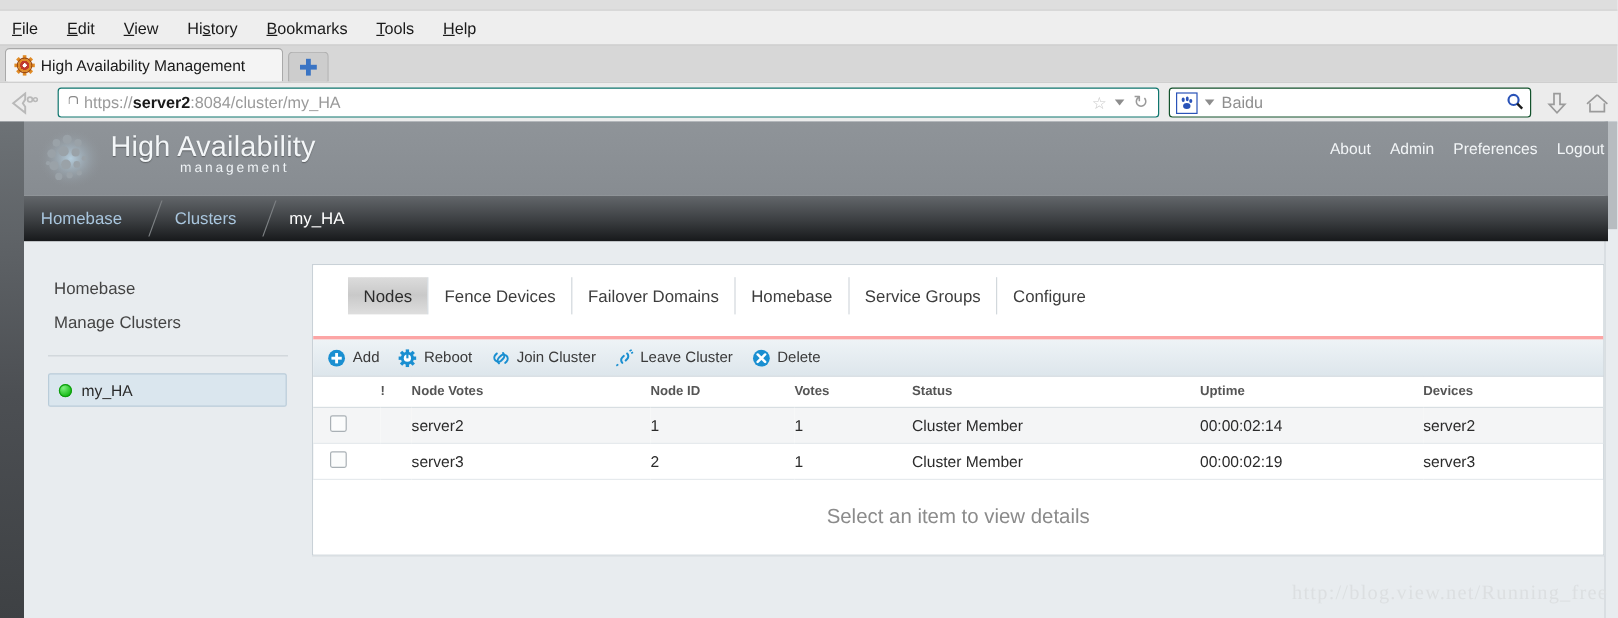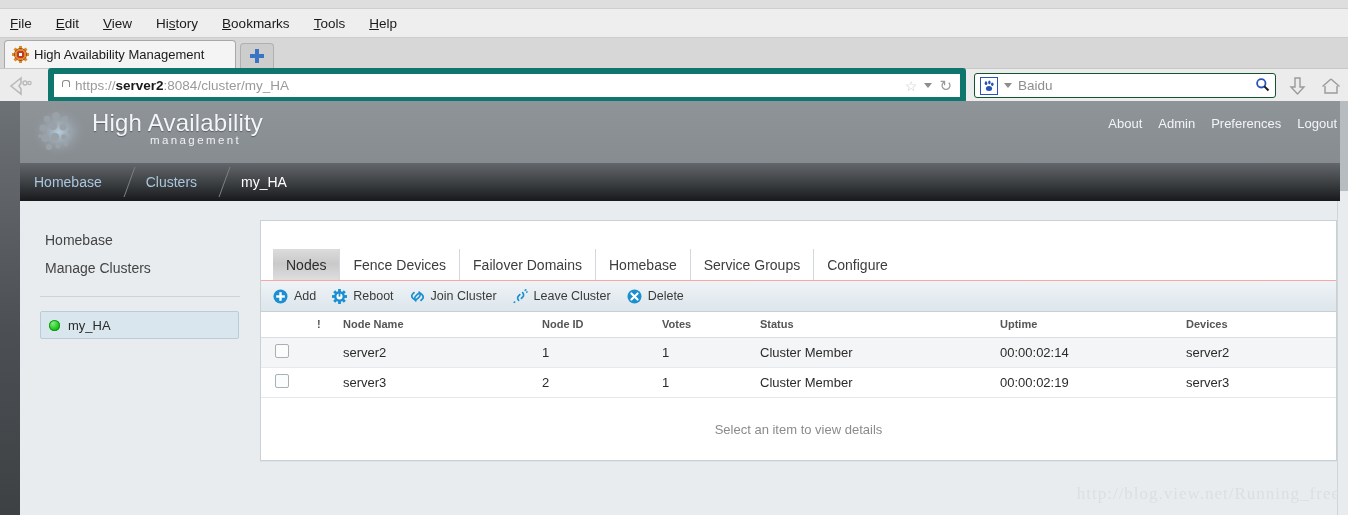--- a/index.html
+++ b/index.html
@@ -36,21 +36,21 @@
   .gearfav .tooth.d{transform:rotate(135deg);}
   .plusglyph{position:relative;width:14px;height:14px;}
   .plusglyph:before,.plusglyph:after{content:"";position:absolute;background:#3a74c4;}
   .plusglyph:before{left:5px;top:0;width:4px;height:14px;}
   .plusglyph:after{top:5px;left:0;height:4px;width:14px;}
 
   .navbar{height:33px;display:flex;align-items:center;gap:8px;padding:0 4px;
           background:#ececec;border-top:1px solid #c8c8c8;}
   .backbtn{width:36px;height:26px;display:flex;align-items:center;justify-content:center;}
   .backbtn svg{display:block;}
-  .urlbar{flex:1 1 auto;height:23px;background:#fff;border:6px solid #0f766e;border-radius:3px;
+  .urlbar{flex:1 1 auto;height:23px;background:#fff;border:1px solid #0f766e;border-radius:3px;
           display:flex;align-items:center;padding:0 6px;gap:6px;min-width:0;}
   .lock{width:9px;height:12px;position:relative;flex:0 0 auto;}
   .lock .body{position:absolute;bottom:0;left:0;width:9px;height:7px;background:#8a8a8a;border-radius:1px;}
   .lock .shackle{position:absolute;top:0;left:1.5px;width:6px;height:6px;border:1.6px solid #8a8a8a;
                  border-bottom:none;border-radius:3px 3px 0 0;}
   .urltext{font-size:13.5px;color:#9a9a9a;white-space:nowrap;overflow:hidden;}
   .urltext b{color:#1a1a1a;font-weight:bold;}
   .urlright{margin-left:auto;display:flex;align-items:center;gap:7px;padding-right:2px;}
   .star{color:#c9c9c9;font-size:14px;line-height:1;}
   .caret{width:0;height:0;border-left:4px solid transparent;border-right:4px solid transparent;
@@ -98,22 +98,22 @@
   .sdiv{margin:14px 20px 0 20px;border-top:1px solid #cdd3d8;}
   .clusteritem{margin:14px 21px 0 20px;height:26px;display:flex;align-items:center;gap:8px;
                padding:0 8px;background:#dae6ee;border:1px solid #b9ccd9;border-radius:2px;}
   .dot{width:11px;height:11px;border-radius:50%;
        background:radial-gradient(circle at 35% 30%,#7ef07e,#14ba14 70%);
        box-shadow:inset 0 0 0 1px #0f9c0f;flex:0 0 auto;}
   .clusteritem .lbl{font-size:13px;color:#2b2b2b;}
 
   .panel{position:absolute;left:240px;right:3px;top:19px;background:#fff;
          border:1px solid #c9d1d7;box-shadow:0 1px 0 rgba(0,0,0,.04);}
-  .tabs{height:49px;display:flex;align-items:flex-end;padding:10px 12px 0 12px;
-        background:#fff;border-bottom:1px solid #fca5a5;}
+  .tabs{height:49px;display:flex;align-items:flex-start;padding:10px 12px 0 29px;
+        background:#fff;border-bottom:3px solid #fca5a5;}
   .tabitem{display:flex;align-items:center;padding:0 13px;font-size:14px;color:#3d3d3d;
            border-right:1px solid #d2d8dc;height:31px;}
   .tabitem.active{background:linear-gradient(to bottom,#dcdcdc 0%,#c9c9c9 48%,#dedede 100%);
                   color:#2c2c2c;border-right:1px solid #d2d8dc;}
   .tabitem:last-child{border-right:none;}
 
   .toolbar{height:30px;display:flex;align-items:center;gap:16px;padding:0 12px;
            background:linear-gradient(to bottom,#eef3f6 0%,#dde6ec 100%);
            border-bottom:1px solid #c6d0d7;}
   .tbtn{display:flex;align-items:center;gap:6px;font-size:12.5px;color:#3a3a3a;}
@@ -122,21 +122,21 @@
   table.grid{width:100%;border-collapse:collapse;}
   table.grid th{font-size:11px;font-weight:bold;color:#555;text-align:left;
                 padding:6px 0 7px 0;background:#fff;border-bottom:1px solid #d8dee2;}
   table.grid td{font-size:13px;color:#2b2b2b;padding:6px 0;border-bottom:1px solid #e6eaed;}
   table.grid tr.alt td{background:#f4f5f6;}
   .cbcol{width:42px;padding-left:14px !important;}
   .bangcol{width:26px;}
   .chk{width:12px;height:12px;border:1px solid #a9b0b5;background:#fbfcfc;border-radius:2px;display:inline-block;}
 
   .detail{height:62px;display:flex;align-items:center;justify-content:center;background:#fff;}
-  .detail span{font-size:13px;color:#8b8b8b;}
+  .detail span{font-size:17px;color:#8b8b8b;}
 
   .watermark{position:absolute;right:8px;bottom:11px;
              font-family:"Liberation Serif", serif;font-size:17px;color:#dcdfe1;letter-spacing:1px;}
 </style>
 </head>
 <body>
 
 <div class="app">
 
   <div class="chrome">
@@ -363,21 +363,21 @@
             </span>
             <span>Delete</span>
           </div>
         </div>
 
         <table class="grid">
           <thead>
             <tr>
               <th class="cbcol"></th>
               <th class="bangcol">!</th>
-              <th>Node Name</th>
+              <th>Node Votes</th>
               <th style="width:120px">Node ID</th>
               <th style="width:98px">Votes</th>
               <th style="width:240px">Status</th>
               <th style="width:186px">Uptime</th>
               <th style="width:150px">Devices</th>
             </tr>
           </thead>
           <tbody>
             <tr class="alt">
               <td class="cbcol"><span class="chk"></span></td>

